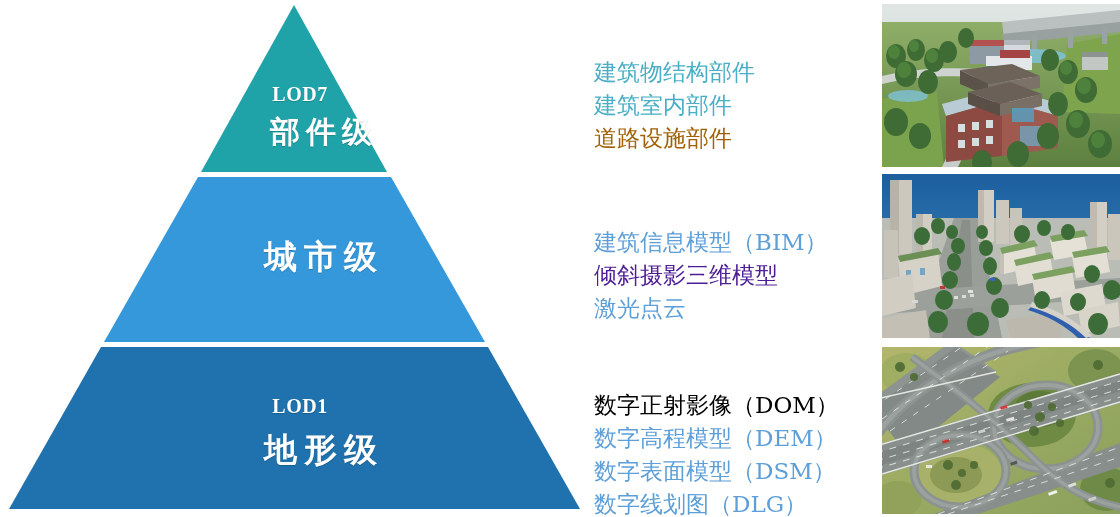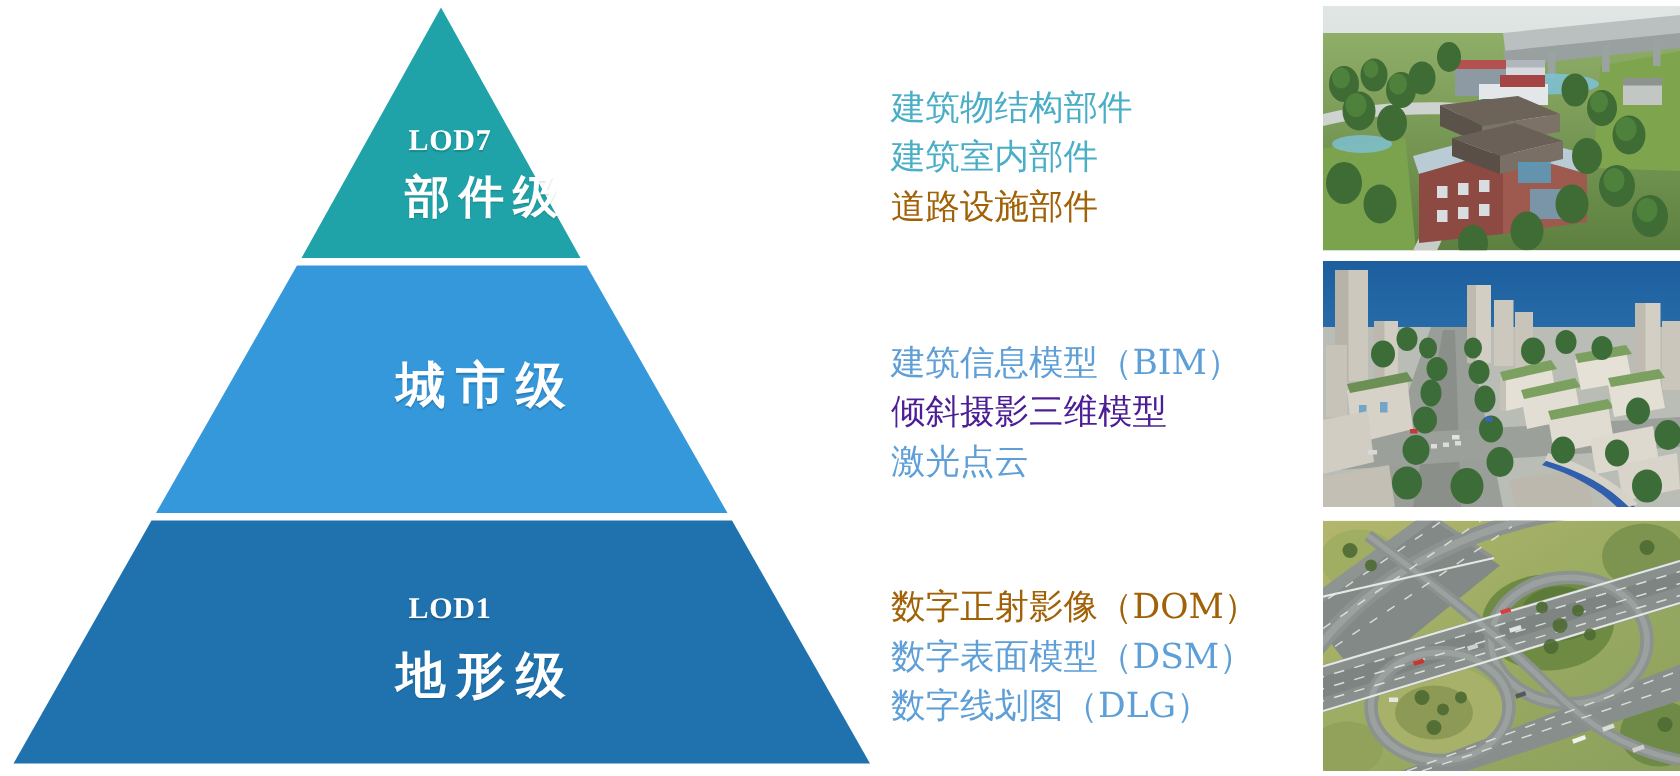--- a/index.html
+++ b/index.html
@@ -155,21 +155,22 @@
       <div class="text-line" style="color: #a16207;">道路设施部件</div>
     </div>
 
     <div class="text-block" id="block-2">
       <div class="text-line" style="color: rgb(94, 159, 216);">建筑信息模型（BIM）</div>
       <div class="text-line" style="color: #4c1d95;">倾斜摄影三维模型</div>
       <div class="text-line" style="color: rgb(94, 159, 216);">激光点云</div>
     </div>
 
     <div class="text-block" id="block-3">
-      <div class="text-line" style="color: #a16207;">数字正射影像（DOM）</div>
+      <div class="text-line" style="color: #000000;">数字正射影像（DOM）</div>
+      <div class="text-line" style="color: rgb(94, 159, 216);">数字高程模型（DEM）</div>
       <div class="text-line" style="color: rgb(94, 159, 216);">数字表面模型（DSM）</div>
       <div class="text-line" style="color: rgb(94, 159, 216);">数字线划图（DLG）</div>
     </div>
   </div>
 
   <div id="photo-column">
 
     <div class="photo" id="photo-1">
       <svg viewBox="0 0 238 163" preserveAspectRatio="none">
         <defs>

